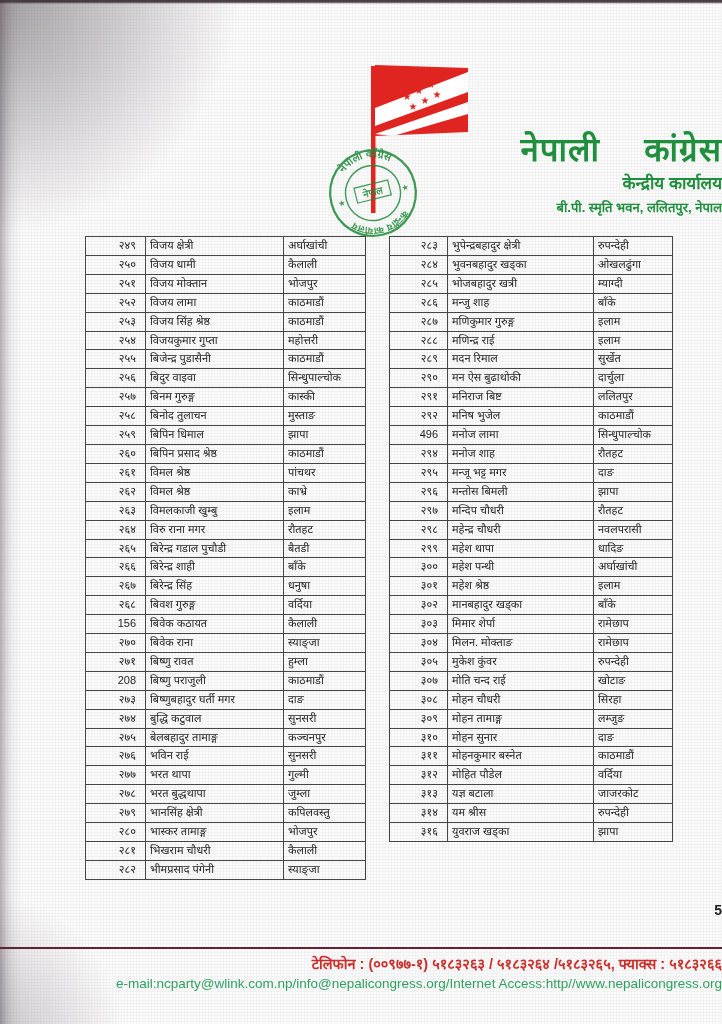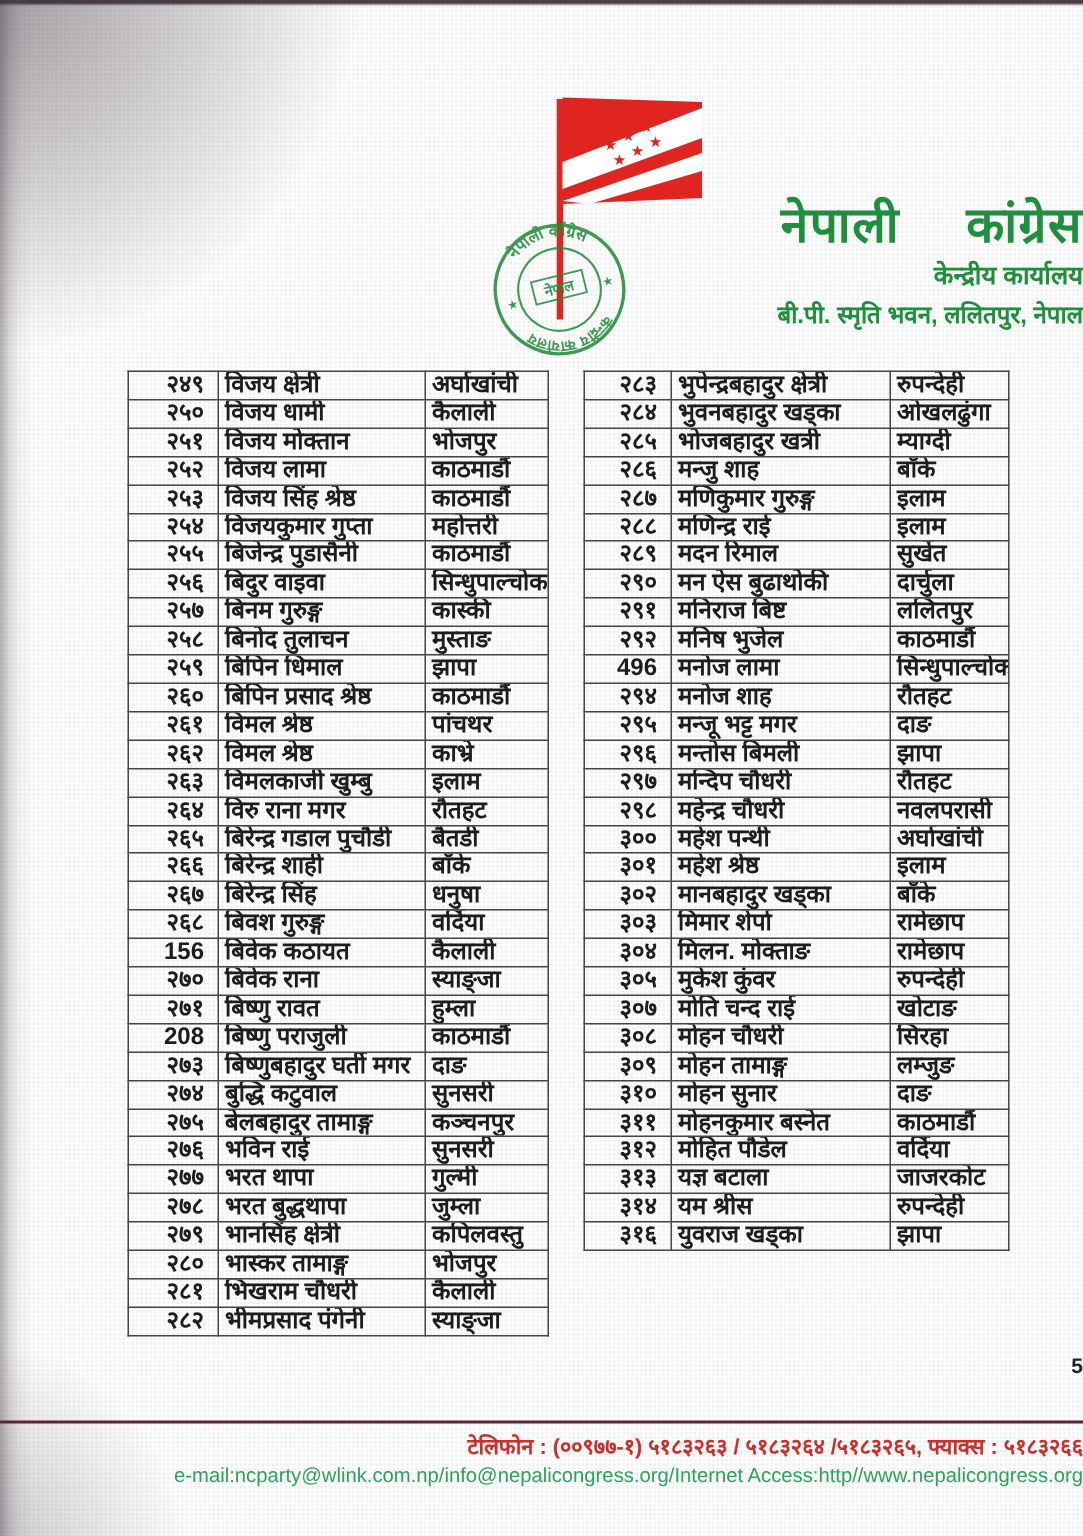--- a/index.html
+++ b/index.html
@@ -13,25 +13,25 @@
       linear-gradient(to right, rgba(70,62,72,.40) 0px, rgba(122,114,122,.22) 7px, rgba(172,166,173,.12) 13px, rgba(220,218,222,0) 22px),
       linear-gradient(to bottom, rgba(46,30,40,.85) 0px, rgba(46,30,40,.85) 2px, rgba(46,30,40,0) 4px),
       radial-gradient(rgba(40,40,50,.05) 1px, transparent 1.2px);
     background-size:auto,auto,auto,auto,3px 3px;
   }
   .abs{position:absolute;}
   .ctr{left:0;width:722px;text-align:right;padding-left:14px;box-sizing:border-box;}
   .green{color:#1f8f3e;}
   .org-title{top:126px;font-size:33px;font-weight:bold;word-spacing:34px;letter-spacing:1px;}
   .office-line{top:171px;font-size:17px;font-weight:bold;}
-  .address-line{top:198px;font-size:16px;font-weight:bold;}
+  .address-line{top:198px;font-size:13px;font-weight:bold;}
   .flag-wrap{left:371px;top:62px;}
   .stamp{left:320px;top:140px;width:106px;height:106px;transform:rotate(-14deg);opacity:.85;}
-  .tbl{position:absolute;top:247px;border-collapse:collapse;table-layout:fixed;
-       font-size:16px;font-weight:bold;color:#1d1d1d;}
+  .tbl{position:absolute;top:236px;border-collapse:collapse;table-layout:fixed;
+       font-size:11px;font-weight:normal;color:#1d1d1d;}
   .tbl td{border:1.3px solid #454545;height:17.9px;line-height:17.9px;padding:0 4px;
           overflow:hidden;white-space:nowrap;}
   .tbl-left{left:85px;width:280px;}
   .tbl-right{left:389px;width:283px;padding-left:46px;}
   .tbl-left col.c-sn{width:60px;} .tbl-left col.c-name{width:138px;} .tbl-left col.c-dist{width:82px;}
   .tbl-right col.c-sn{width:58px;} .tbl-right col.c-name{width:146px;} .tbl-right col.c-dist{width:79px;}
   .tbl td.sn{text-align:right;padding-right:9px;}
   .pageno{top:902px;font-size:14px;font-weight:bold;color:#222;}
   .foot-rule{top:947px;left:0;width:722px;border-top:2.5px solid #5f2336;}
   .phone-line{top:953px;font-size:14.5px;font-weight:bold;color:#cb2f2b;}
@@ -343,20 +343,25 @@
           <td class="sn">२९७</td>
           <td>मन्दिप चौधरी</td>
           <td>रौतहट</td>
         </tr>
         <tr>
           <td class="sn">२९८</td>
           <td>महेन्द्र चौधरी</td>
           <td>नवलपरासी</td>
         </tr>
         <tr>
+          <td class="sn">२९९</td>
+          <td>महेश थापा</td>
+          <td>धादिङ</td>
+        </tr>
+        <tr>
           <td class="sn">३००</td>
           <td>महेश पन्थी</td>
           <td>अर्घाखांची</td>
         </tr>
         <tr>
           <td class="sn">३०१</td>
           <td>महेश श्रेष्ठ</td>
           <td>इलाम</td>
         </tr>
         <tr>

